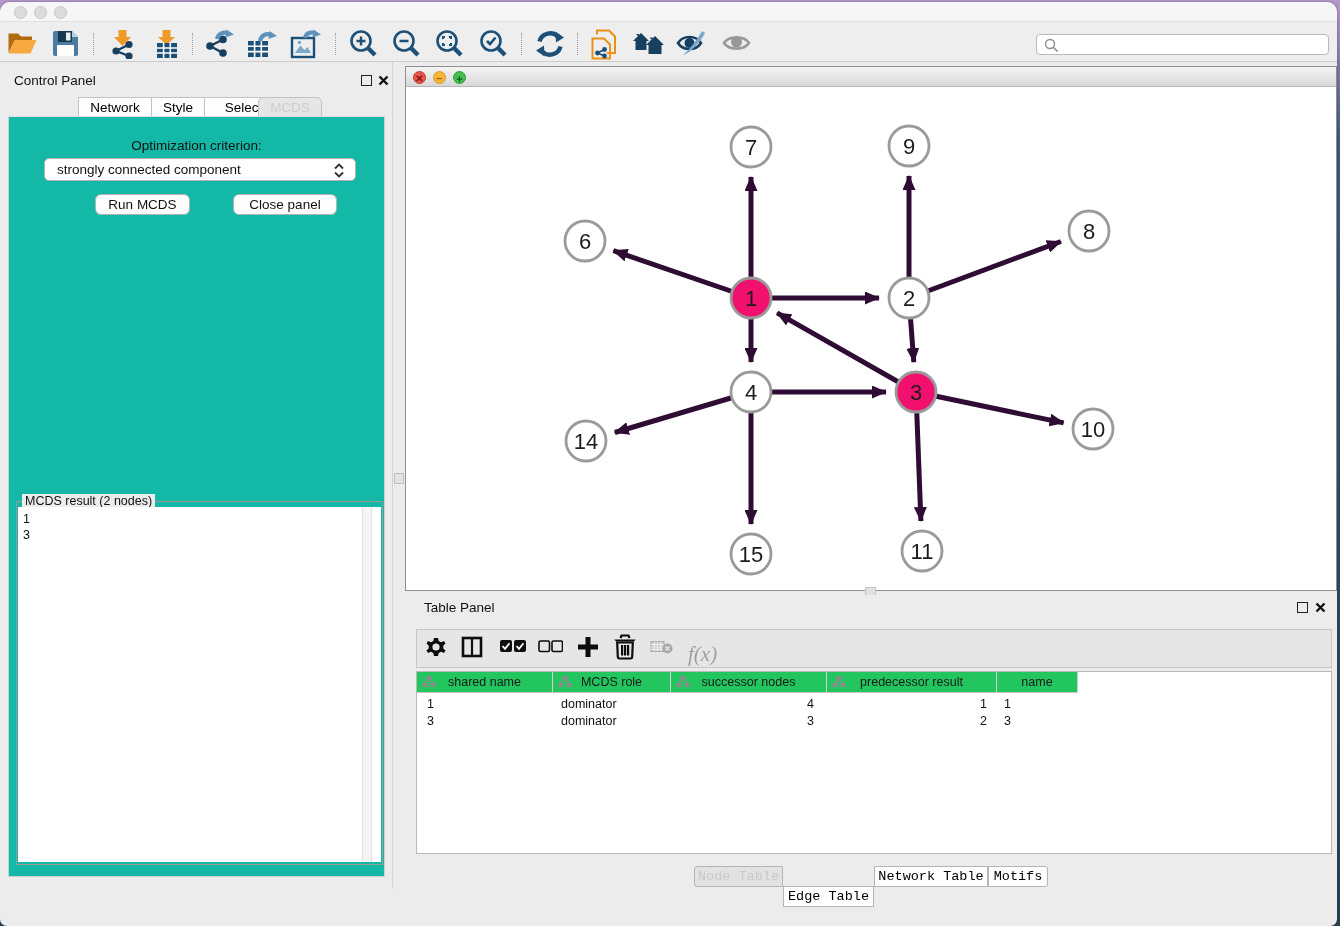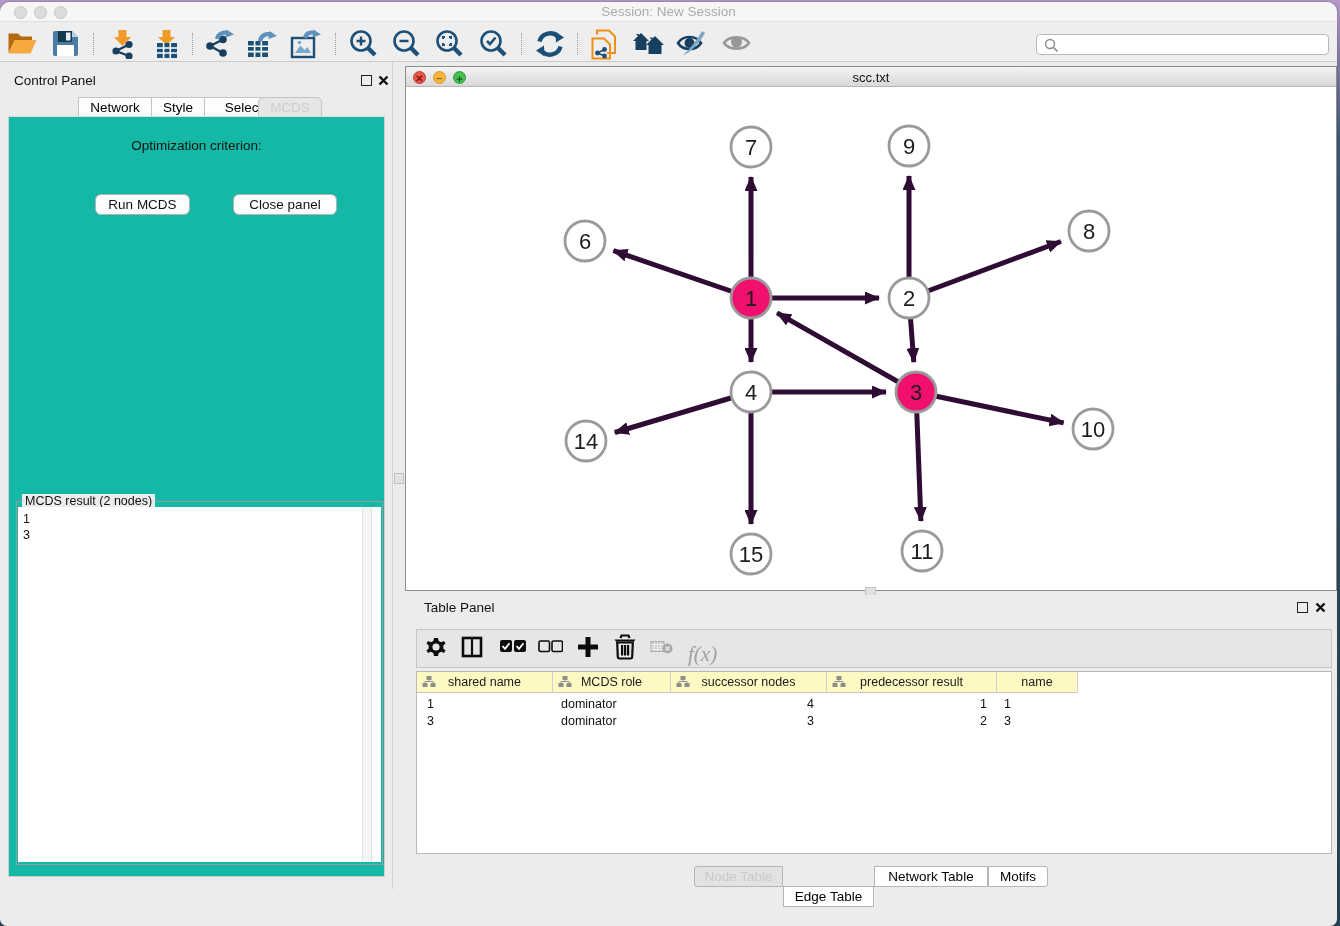--- a/index.html
+++ b/index.html
@@ -30,38 +30,37 @@
 #resultwhite { position:absolute; left:1px; top:5px; width:363px; height:355px; background:#fff; overflow:hidden; }
 
 #netwin { position:absolute; left:405px; top:64px; width:932px; height:525px; background:#fff; border:1px solid #8e8e8e; }
 #nettitle { position:absolute; left:0; top:0; width:930px; height:20px; background:linear-gradient(#f4f4f4,#d8d8d8); border-bottom:1px solid #b6b6b6; }
 .mac { position:absolute; top:3.5px; width:13px; height:13px; border-radius:50%; font-size:10px; line-height:13px; text-align:center; font-weight:bold; }
 #netname { position:absolute; top:3px; left:0; width:930px; text-align:center; font-size:13px; color:#111; }
 
 #tpanel { position:absolute; left:394px; top:593px; width:943px; height:294px; background:#ececec; }
 #ttoolbar { position:absolute; left:22px; top:34px; width:916px; height:39px; background:#e6e6e6; border:1px solid #c6c6c6; }
 #ttable { position:absolute; left:22px; top:76px; width:916px; height:183px; background:#fff; border:1px solid #b9b9b9; }
-.th { position:absolute; top:0; height:21px; background:#fef9c3; border-right:1px solid #d0d0d0; border-bottom:1px solid #c6c6c6; font-size:12.5px; color:#1a1a1a; text-align:center; line-height:20px; }
+.th { position:absolute; top:0; height:21px; background:#22c55e; border-right:1px solid #d0d0d0; border-bottom:1px solid #c6c6c6; font-size:12.5px; color:#1a1a1a; text-align:center; line-height:20px; }
 .treei { position:absolute; top:3px; }
 .td { position:absolute; font-size:12.5px; color:#111; height:17px; line-height:17px; }
-.btab { position:absolute; top:271px; height:21px; border:1px solid #b5b5b5; font-size:13.5px; text-align:center; line-height:19px; background:#fff; color:#000; }
+.btab { position:absolute; top:271px; height:21px; border:1px solid #b5b5b5; font-size:13.5px; text-align:center; line-height:19px; background:#fff; color:#000;font-family:Liberation Mono, monospace; }
 
 #statusbar { position:absolute; left:0; top:889px; width:1337px; height:35px; background:#ececec; border-top:1px solid #d2d2d2; }
 #listbtn { position:absolute; left:10px; top:8px; width:28px; height:21px; background:#fdfdfd; border:1px solid #9e9e9e; }
 #membtn { position:absolute; left:1254px; top:6px; width:75px; height:24px; background:#f7f7f7; border:1px solid #8f8f8f; font-size:12.5px; color:#111; text-align:center; line-height:22px; }
 </style>
 </head>
 <body>
 <div id="win">
 
   <div id="titlebar">
     <div class="tl" style="left:14px;"></div>
     <div class="tl" style="left:34px;"></div>
     <div class="tl" style="left:54px;"></div>
-    <div id="wtitle">Session: New Session</div>
   </div>
 
   <div id="toolbar">
     <div class="sep" style="left:93px;"></div>
     <div class="sep" style="left:192px;"></div>
     <div class="sep" style="left:335px;"></div>
     <div class="sep" style="left:521px;"></div>
     <div class="sep" style="left:577px;"></div>
     <svg class="tbi" style="left:7px;" width="31" height="29" viewBox="0 0 31 29">
         <path d="M1.5 24 V4.5 H11 L14 7.5 H25 V11 H8 Z" fill="#b46a10"></path>
@@ -183,40 +182,45 @@
     <div class="paneicon" style="left:361px;top:13px;border:1.5px solid #222;"></div>
     <svg class="paneicon" style="left:378px;top:13px;" viewBox="0 0 11 11">
         <path d="M1.5 1.5 L9.5 9.5 M9.5 1.5 L1.5 9.5" stroke="#111" stroke-width="2.4"></path>
       </svg>
     <div class="tab" style="left:78px;width:74px;">Network</div>
     <div class="tab" style="left:151px;width:54px;">Style</div>
     <div class="tab" style="left:204px;width:79px;">Select</div>
     <div class="tab" style="left:258px;width:64px;background:#e6e6e6;color:#cdcdcd;border-radius:5px 5px 0 0;">MCDS</div>
     <div id="tabpane">
       <div id="optlabel">Optimization criterion:</div>
+      <div id="selbox">strongly connected component
+        <svg style="position:absolute;right:10px;top:4px;" width="12" height="15" viewBox="0 0 12 15">
+            <path d="M2 5.5 L6 1.5 L10 5.5" fill="none" stroke="#333" stroke-width="1.8"></path>
+            <path d="M2 9.5 L6 13.5 L10 9.5" fill="none" stroke="#333" stroke-width="1.8"></path>
+          </svg>
+      </div>
       <div class="btn" style="left:86px;width:95px;">Run MCDS</div>
       <div class="btn" style="left:195px;width:104px;margin-left:29px;">Close panel</div>
       <div id="fieldset">
         <div id="legend">MCDS result (2 nodes)</div>
         <div id="resultwhite">
           <div style="position:absolute;left:5px;top:4px;font-size:12.5px;color:#111;line-height:16px;">1<br>3</div>
           <div style="position:absolute;right:9px;top:0;width:10px;height:355px;background:#f5f5f5;border-left:1px solid #e2e2e2;border-right:1px solid #e2e2e2;"></div>
         </div>
       </div>
     </div>
   </div>
 
   <div class="abs" style="left:394px;top:471px;width:10px;height:11px;background:#e2e2e2;border:1px solid #c0c0c0;"></div>
 
   <div id="netwin">
     <div id="nettitle">
       <div class="mac" style="left:7px;background:#e8564c;border:1px solid #c13b33;color:#7d1610;">✕</div>
       <div class="mac" style="left:27px;background:#f6b43c;border:1px solid #d99a26;color:#8a5d08;">−</div>
       <div class="mac" style="left:47px;background:#47bc51;border:1px solid #2e9b3a;color:#0c5c18;">＋</div>
-      <div id="netname">scc.txt</div>
     </div>
     <svg style="position:absolute;left:0;top:20px;" width="930" height="504" viewBox="0 0 930 504">
       <defs>
         <marker id="arr" viewBox="0 0 15 13" refX="14" refY="6.5" markerWidth="15" markerHeight="13" orient="auto" markerUnits="userSpaceOnUse">
           <path d="M0,0 L15,6.5 L0,13 Z" fill="#2f0c33"></path>
         </marker>
       </defs>
       <g stroke="#2f0c33" stroke-width="5" marker-end="url(#arr)">
         <line x1="345" y1="211" x2="345.0" y2="90.0"></line>
         <line x1="345" y1="211" x2="207.4" y2="163.7"></line>

